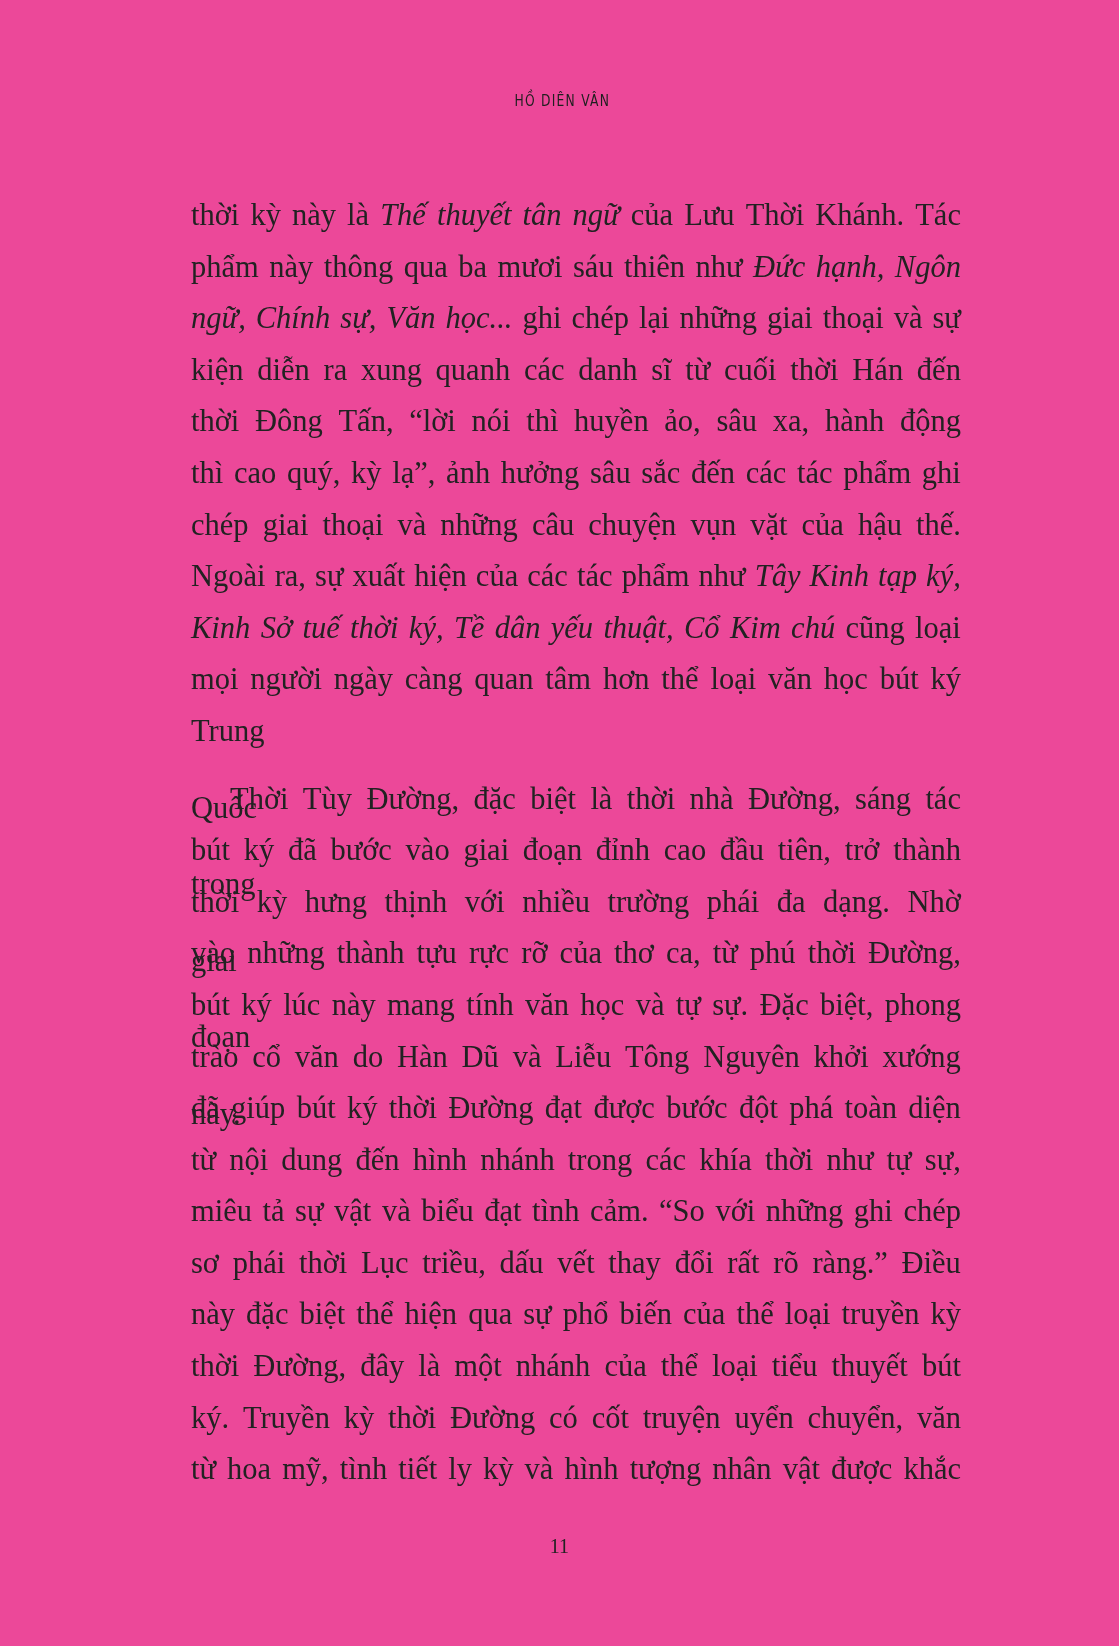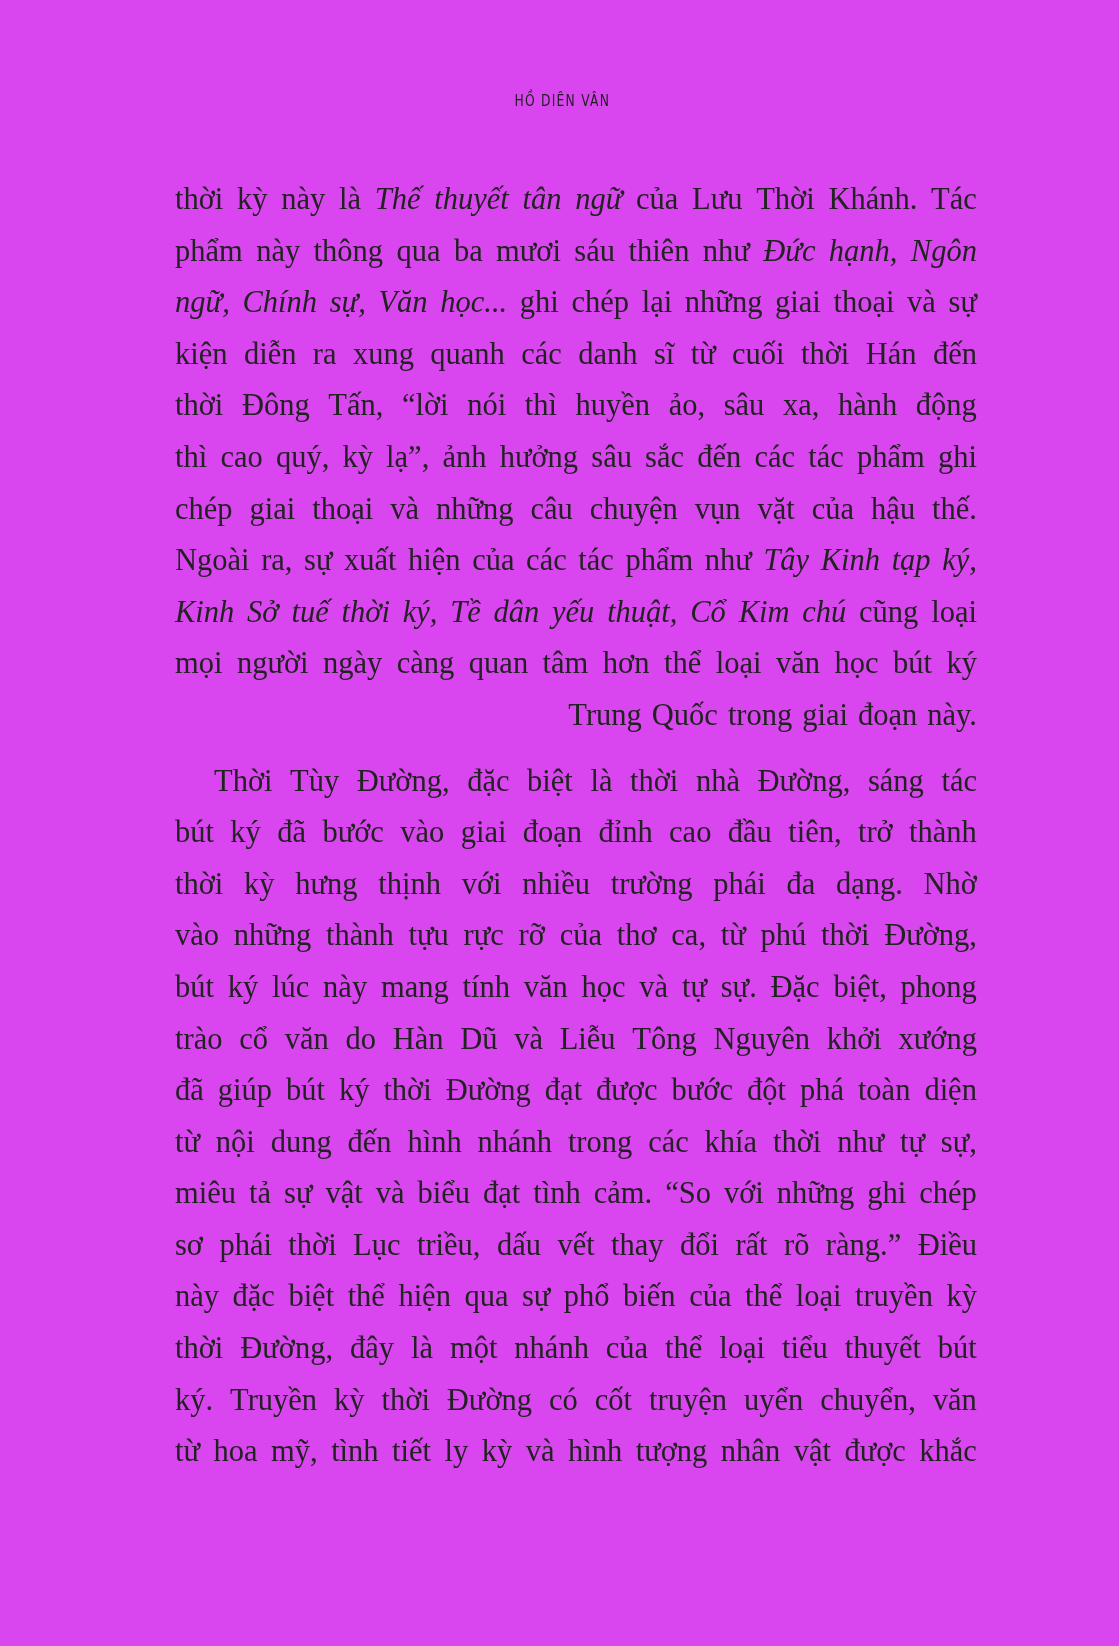--- a/index.html
+++ b/index.html
@@ -1,41 +1,41 @@
 <!DOCTYPE html>
 <html><head>
 <meta charset="utf-8">
 <style>
   html, body { margin: 0; padding: 0; background: #ffffff; }
   body { width: 1119px; height: 1646px; position: relative; overflow: hidden; }
-  .page { position: absolute; left: 0; top: 0; width: 1119px; height: 1646px; background: #d946ef; }
+  .page { position: absolute; left: 0; top: 0; width: 1119px; height: 1646px; background: #ec4899; }
   .running-header {
     position: absolute; top: 92px; left: 0; width: 1119px; text-align: center;
     font-family: "DejaVu Sans", sans-serif; font-size: 15px; letter-spacing: 1.5px;
     color: #1f1f1f; transform: scaleX(0.82); transform-origin: 575px 0;
   }
   .body-text {
     position: absolute; left: 175px; top: 174px; width: 802px;
     font-family: "Liberation Serif", serif; font-size: 30.5px; color: #222222;
   }
-  .para { margin: 0; }
+  .para { margin: 16px; }
   .para + .para { margin-top: 14px; }
   .line {
     display: block; height: 51.6px; line-height: 51.6px;
     text-align: justify; text-align-last: justify; white-space: nowrap;
   }
   .line.last { text-align-last: left; }
   em { font-style: italic; }
   .page-number {
     position: absolute; top: 1535px; left: 0; width: 1119px; text-align: center;
     font-family: "Liberation Serif", serif; font-size: 20px; color: #222222;
   }
   
   .jl { display: flex; justify-content: space-between; white-space: nowrap; }
-  .jl.last { justify-content: flex-end; gap: 10px; }
+  .jl.last { justify-content: flex-start; gap: 25px; flex-direction: column; }
 </style>
 </head>
 <body>
 
 <div class="page">
   <div class="running-header">HỒ DIÊN VÂN</div>
 
   <div class="body-text" id="body-text">
       <div class="para">
         <div class="line jl">
@@ -400,13 +400,14 @@
           <span>hình</span>
           <span>tượng</span>
           <span>nhân</span>
           <span>vật</span>
           <span>được</span>
           <span>khắc</span>
         </div>
       </div>
     </div>
 
+  <div class="page-number">11</div>
 </div>
 
 </body></html>

